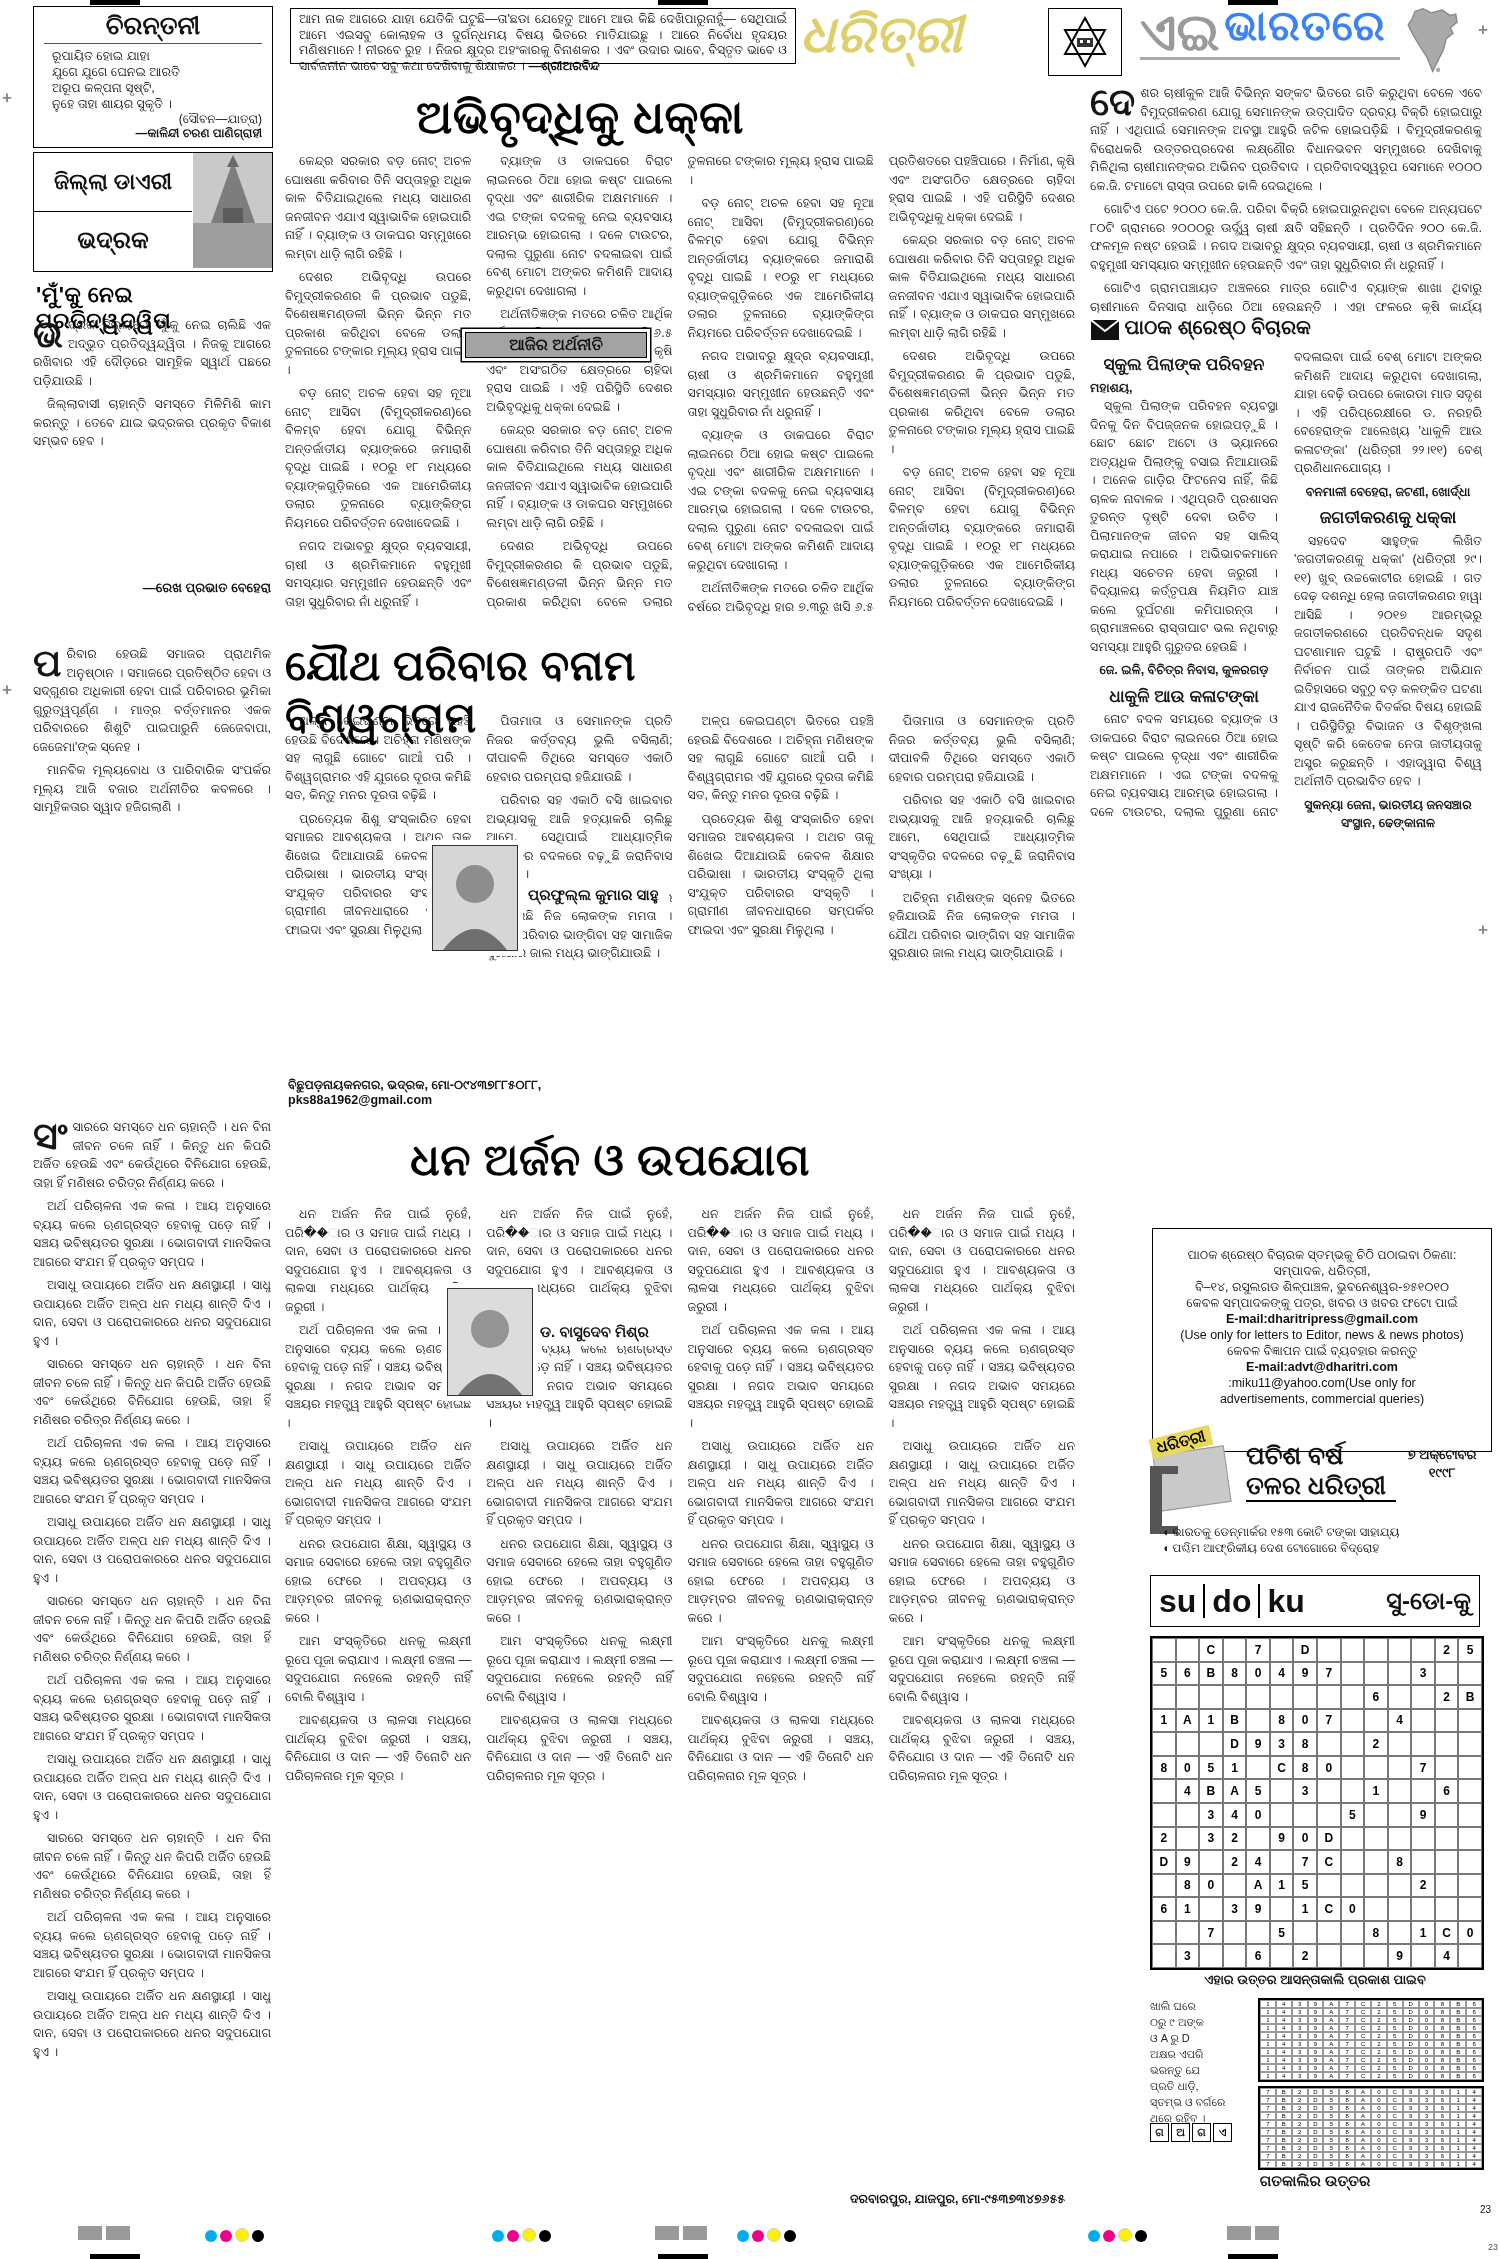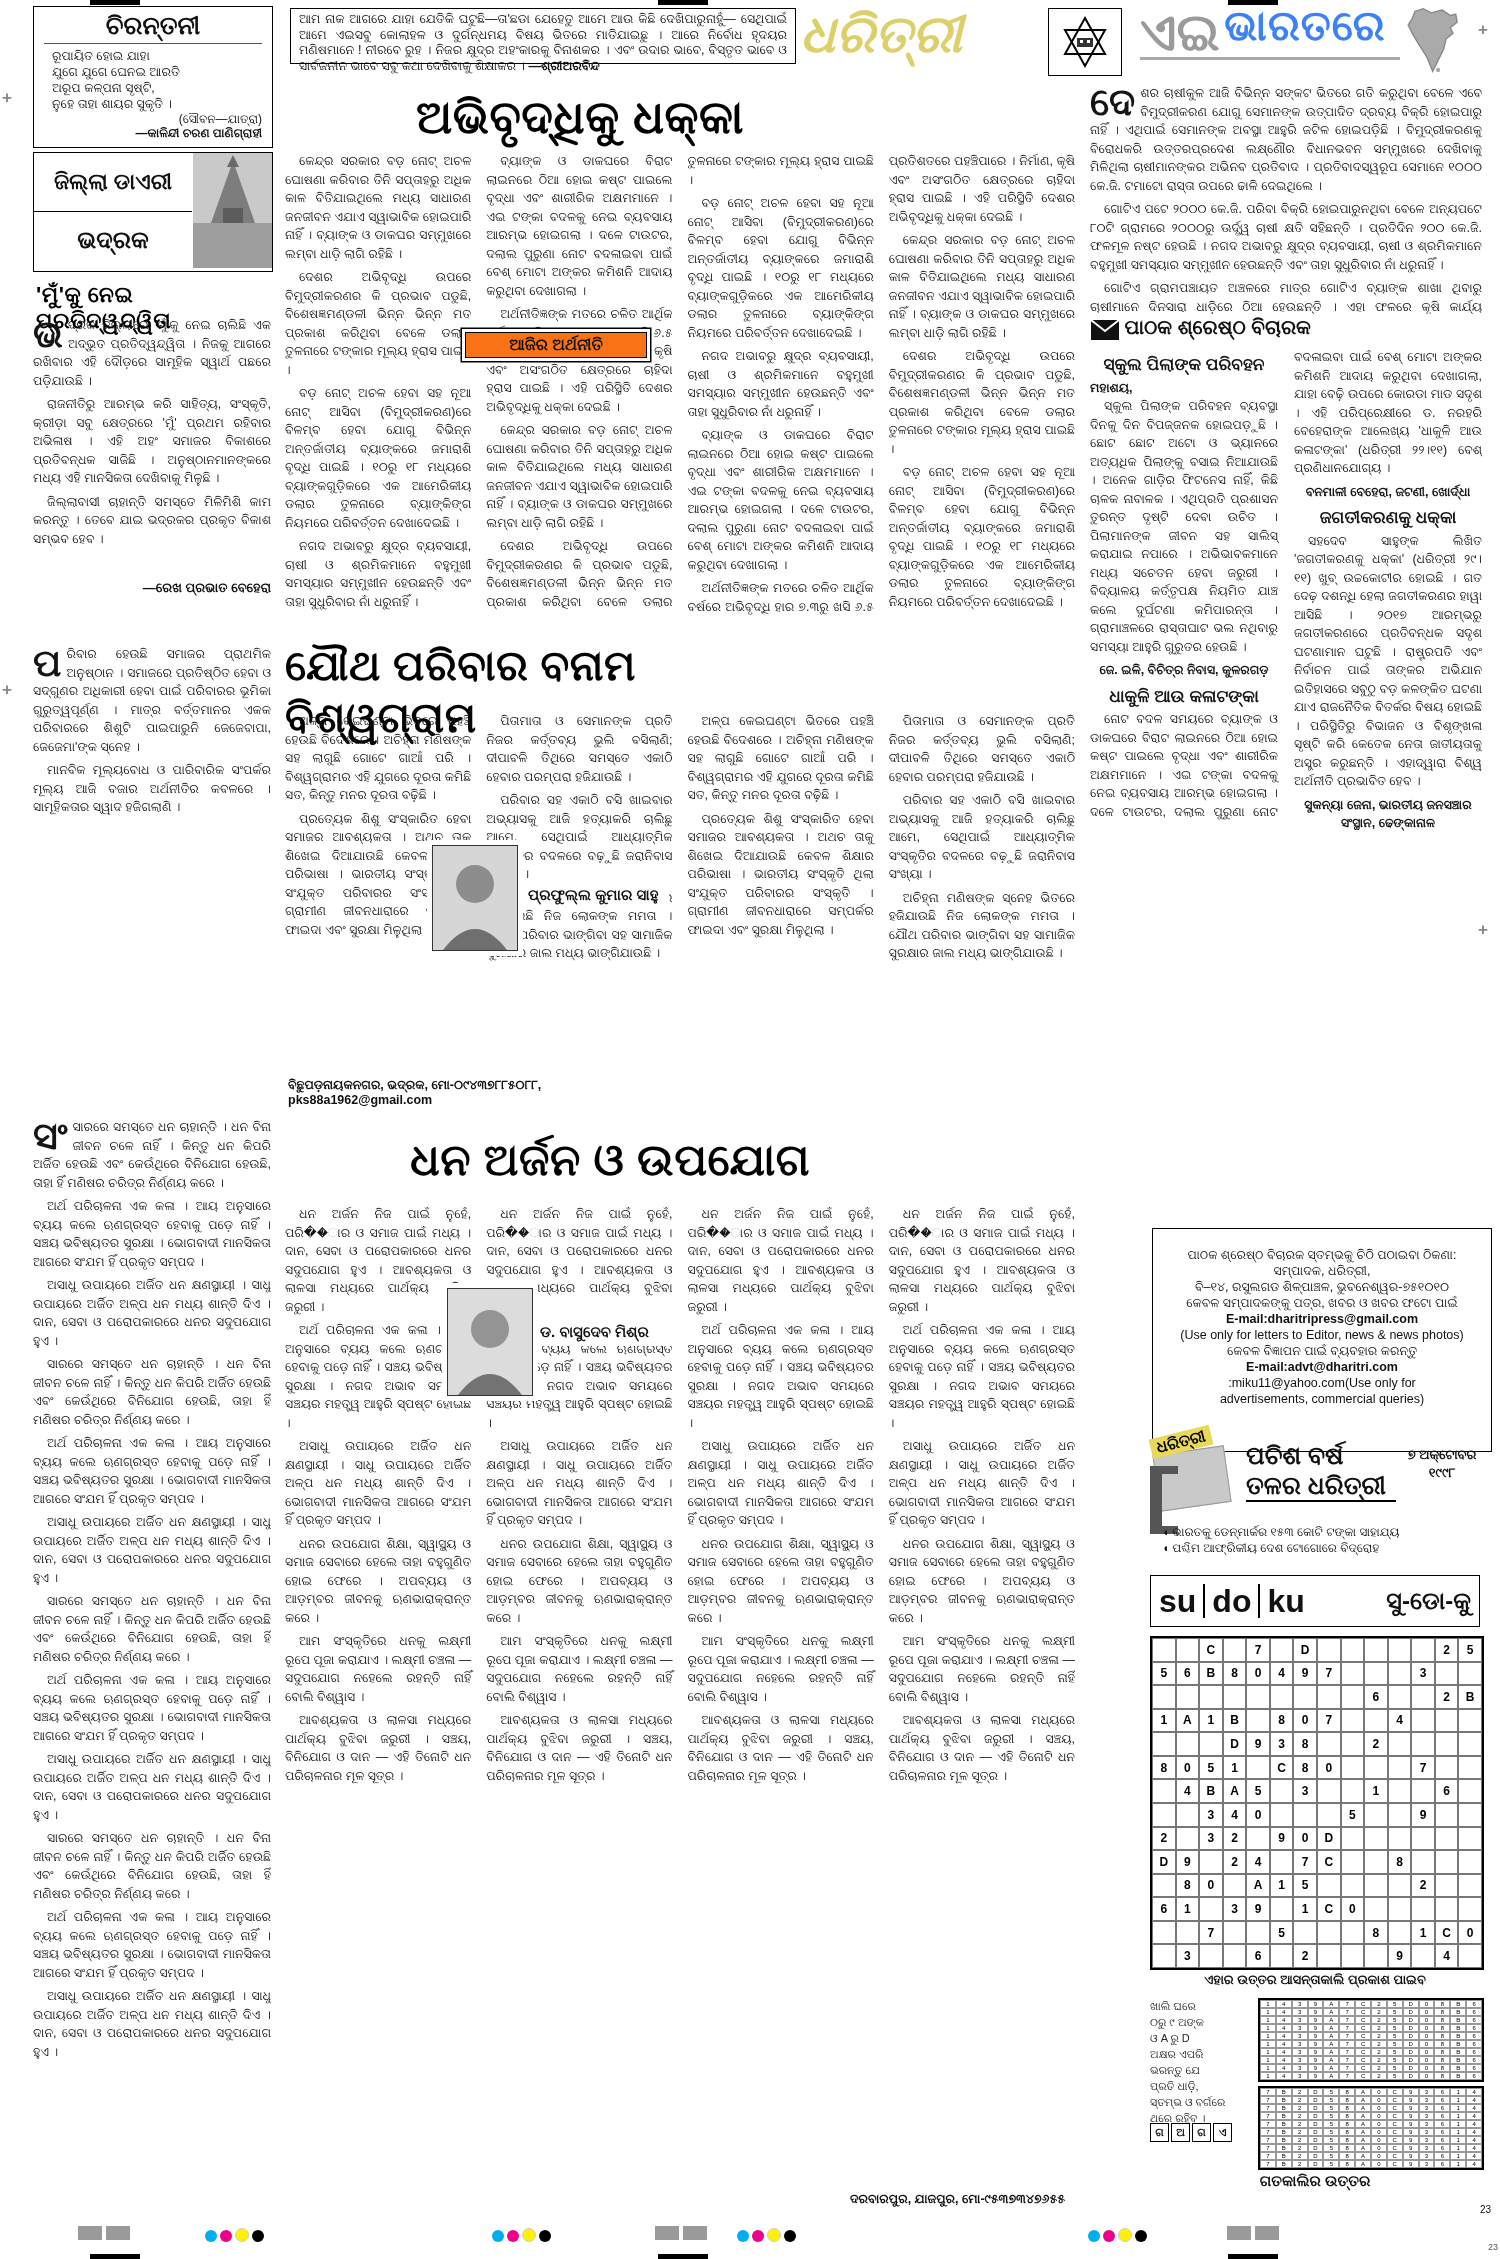--- a/index.html
+++ b/index.html
@@ -29,21 +29,21 @@
   
   .photo{border:1px solid #333;background:linear-gradient(135deg,#e7e7e7,#c9c9c9 55%,#b5b5b5);box-shadow:0 0 0 5px #fff;}
   .nameplate{font-weight:bold;font-size:15px;background:#fff;line-height:19px;box-shadow:0 0 0 5px #fff;}
   
   .sgrid{display:grid;border:2px solid #000;background:#fff;}
   .scell{border:0.5px solid #777;display:flex;align-items:center;justify-content:center;
          font-weight:bold;font-size:12px;color:#000;}
   .mini .scell{font-size:6px;border-color:#999;font-weight:normal;}
   .lbx{display:inline-block;width:17px;height:17px;border:1px solid #000;text-align:center;
        line-height:17px;font-weight:bold;font-size:11px;margin-right:2px;}
-  .tagbox{border:1.5px solid #000;box-shadow:0 0 0 3px #fff,0 0 0 4.5px #000;background:#f97316;
+  .tagbox{border:1.5px solid #000;box-shadow:0 0 0 3px #fff,0 0 0 4.5px #000;background:#a3a3a3;
           font-weight:bold;text-align:center;}
   .bul{margin:1px 12px;line-height:15px;font-size:12px;}
   .bul .glyph{font-weight:bold;margin-right:3px;}
 </style>
 </head>
 <body>
 
 <div id="page">
 
   <div class="abs topbar" style="left:90px"></div>
@@ -137,21 +137,20 @@
       <rect width="79" height="115" fill="#c9c9c9"></rect>
       <rect y="70" width="79" height="45" fill="#9e9e9e"></rect>
       <polygon points="40,8 62,70 18,70" fill="#7d7d7d"></polygon>
       <polygon points="40,2 46,14 34,14" fill="#6a6a6a"></polygon>
       <rect x="30" y="55" width="20" height="15" fill="#5c5c5c"></rect>
     </svg>
   </div>
   <div class="abs hl" style="left:36px;top:282px;width:235px;font-size:22px;">'ମୁଁ'କୁ ନେଇ ପ୍ରତିଦ୍ୱନ୍ଦ୍ୱିତା</div>
   <div class="abs jtext" style="left:33px;top:316px;width:238px;height:262px;">
       <p class="first"><span class="dropcap">ଭ</span>ଦ୍ରକ ଜିଲ୍ଲାରେ 'ମୁଁ'କୁ ନେଇ ଚାଲିଛି ଏକ ଅଦ୍ଭୁତ ପ୍ରତିଦ୍ୱନ୍ଦ୍ୱିତା । ନିଜକୁ ଆଗରେ ରଖିବାର ଏହି ଦୌଡ଼ରେ ସାମୂହିକ ସ୍ୱାର୍ଥ ପଛରେ ପଡ଼ିଯାଉଛି ।</p>
-      <p>ରାଜନୀତିରୁ ଆରମ୍ଭ କରି ସାହିତ୍ୟ, ସଂସ୍କୃତି, କ୍ରୀଡ଼ା ସବୁ କ୍ଷେତ୍ରରେ 'ମୁଁ' ପ୍ରଥମ ରହିବାର ଅଭିଳାଷ । ଏହି ଅହଂ ସମାଜର ବିକାଶରେ ପ୍ରତିବନ୍ଧକ ସାଜିଛି । ଅନୁଷ୍ଠାନମାନଙ୍କରେ ମଧ୍ୟ ଏହି ମାନସିକତା ଦେଖିବାକୁ ମିଳୁଛି ।</p>
       <p>ଜିଲ୍ଲାବାସୀ ଚାହାନ୍ତି ସମସ୍ତେ ମିଳିମିଶି କାମ କରନ୍ତୁ । ତେବେ ଯାଇ ଭଦ୍ରକର ପ୍ରକୃତ ବିକାଶ ସମ୍ଭବ ହେବ ।</p>
     </div>
   <div class="abs b" style="left:33px;top:580px;width:238px;text-align:right;font-size:13px;">—ରେଖ ପ୍ରଭାତ ବେହେରା</div>
 
   <div class="abs jtext" style="left:33px;top:645px;width:238px;height:430px;">
       <p class="first"><span class="dropcap">ପ</span>ରିବାର ହେଉଛି ସମାଜର ପ୍ରାଥମିକ ଅନୁଷ୍ଠାନ । ସମାଜରେ ପ୍ରତିଷ୍ଠିତ ହେବା ଓ ସଦ୍‌ଗୁଣର ଅଧିକାରୀ ହେବା ପାଇଁ ପରିବାରର ଭୂମିକା ଗୁରୁତ୍ୱପୂର୍ଣ୍ଣ । ମାତ୍ର ବର୍ତ୍ତମାନର ଏକକ ପରିବାରରେ ଶିଶୁଟି ପାଇପାରୁନି ଜେଜେବାପା, ଜେଜେମା'ଙ୍କ ସ୍ନେହ ।</p>
       <p>ମାନବିକ ମୂଲ୍ୟବୋଧ ଓ ପାରିବାରିକ ସଂପର୍କର ମୂଲ୍ୟ ଆଜି ବଜାର ଅର୍ଥନୀତିର କବଳରେ । ସାମୂହିକତାର ସ୍ୱାଦ ହଜିଗଲାଣି ।</p>
     </div>
   <div class="abs hl" style="left:285px;top:640px;width:500px;font-size:42px;line-height:52px;">ଯୌଥ ପରିବାର ବନାମ ବିଶ୍ୱଗ୍ରାମ</div>
   <div class="abs jtext" style="left:285px;top:712px;width:790px;height:360px;">

